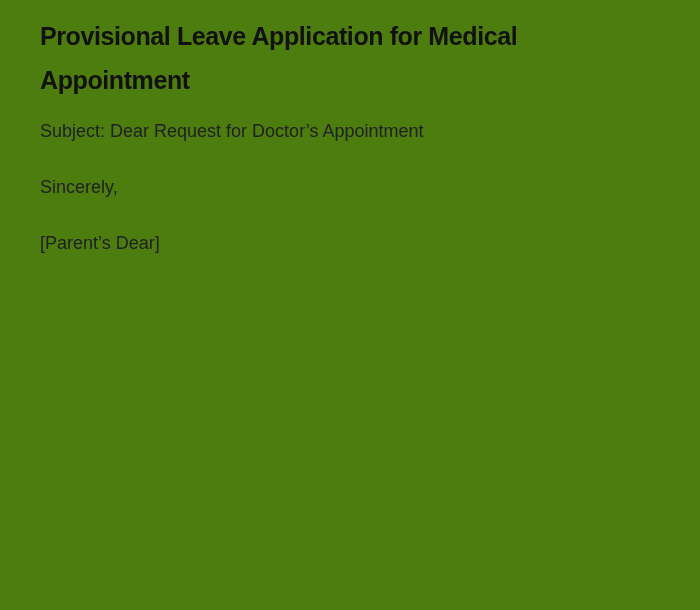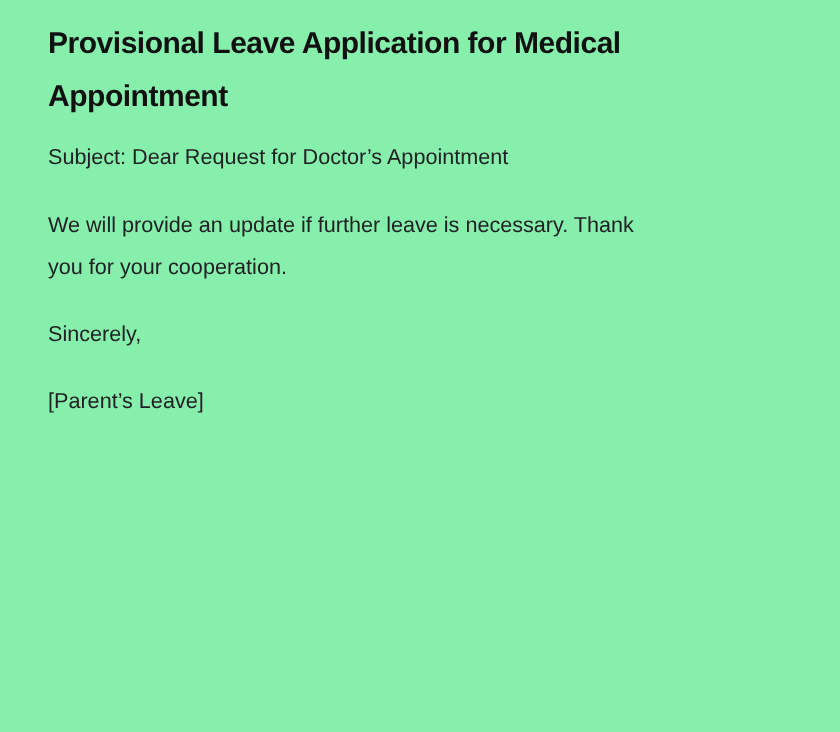--- a/index.html
+++ b/index.html
@@ -3,21 +3,21 @@
   <meta charset="utf-8">
   <style>
     * { margin: 0; padding: 0; box-sizing: border-box; }
     html, body {
       background: #ffffff;
       font-family: "Liberation Sans", sans-serif;
     }
     .doc-page {
       width: 700px;
       height: 610px;
-      background: #86efac;
+      background: #4d7c0f;
       padding: 14px 60px 0 40px;
       overflow: hidden;
     }
     .doc-title {
       font-family: "Liberation Sans", sans-serif;
       font-weight: 700;
       font-size: 25px;
       line-height: 44px;
       letter-spacing: -0.4px;
       color: #111111;
@@ -41,19 +41,17 @@
 <body>
 
 <div class="doc-page">
   <h1 class="doc-title">Provisional Leave Application for Medical
 Appointment</h1>
 
   <p class="doc-para subject">Subject: Dear Request for Doctor’s Appointment</p>
 
 
 
-  <p class="doc-para">We will provide an update if further leave is necessary. Thank
-you for your cooperation.</p>
 
   <p class="doc-para">Sincerely,</p>
 
-  <p class="doc-para">[Parent’s Leave]</p>
+  <p class="doc-para">[Parent’s Dear]</p>
 </div>
 
 </body></html>

